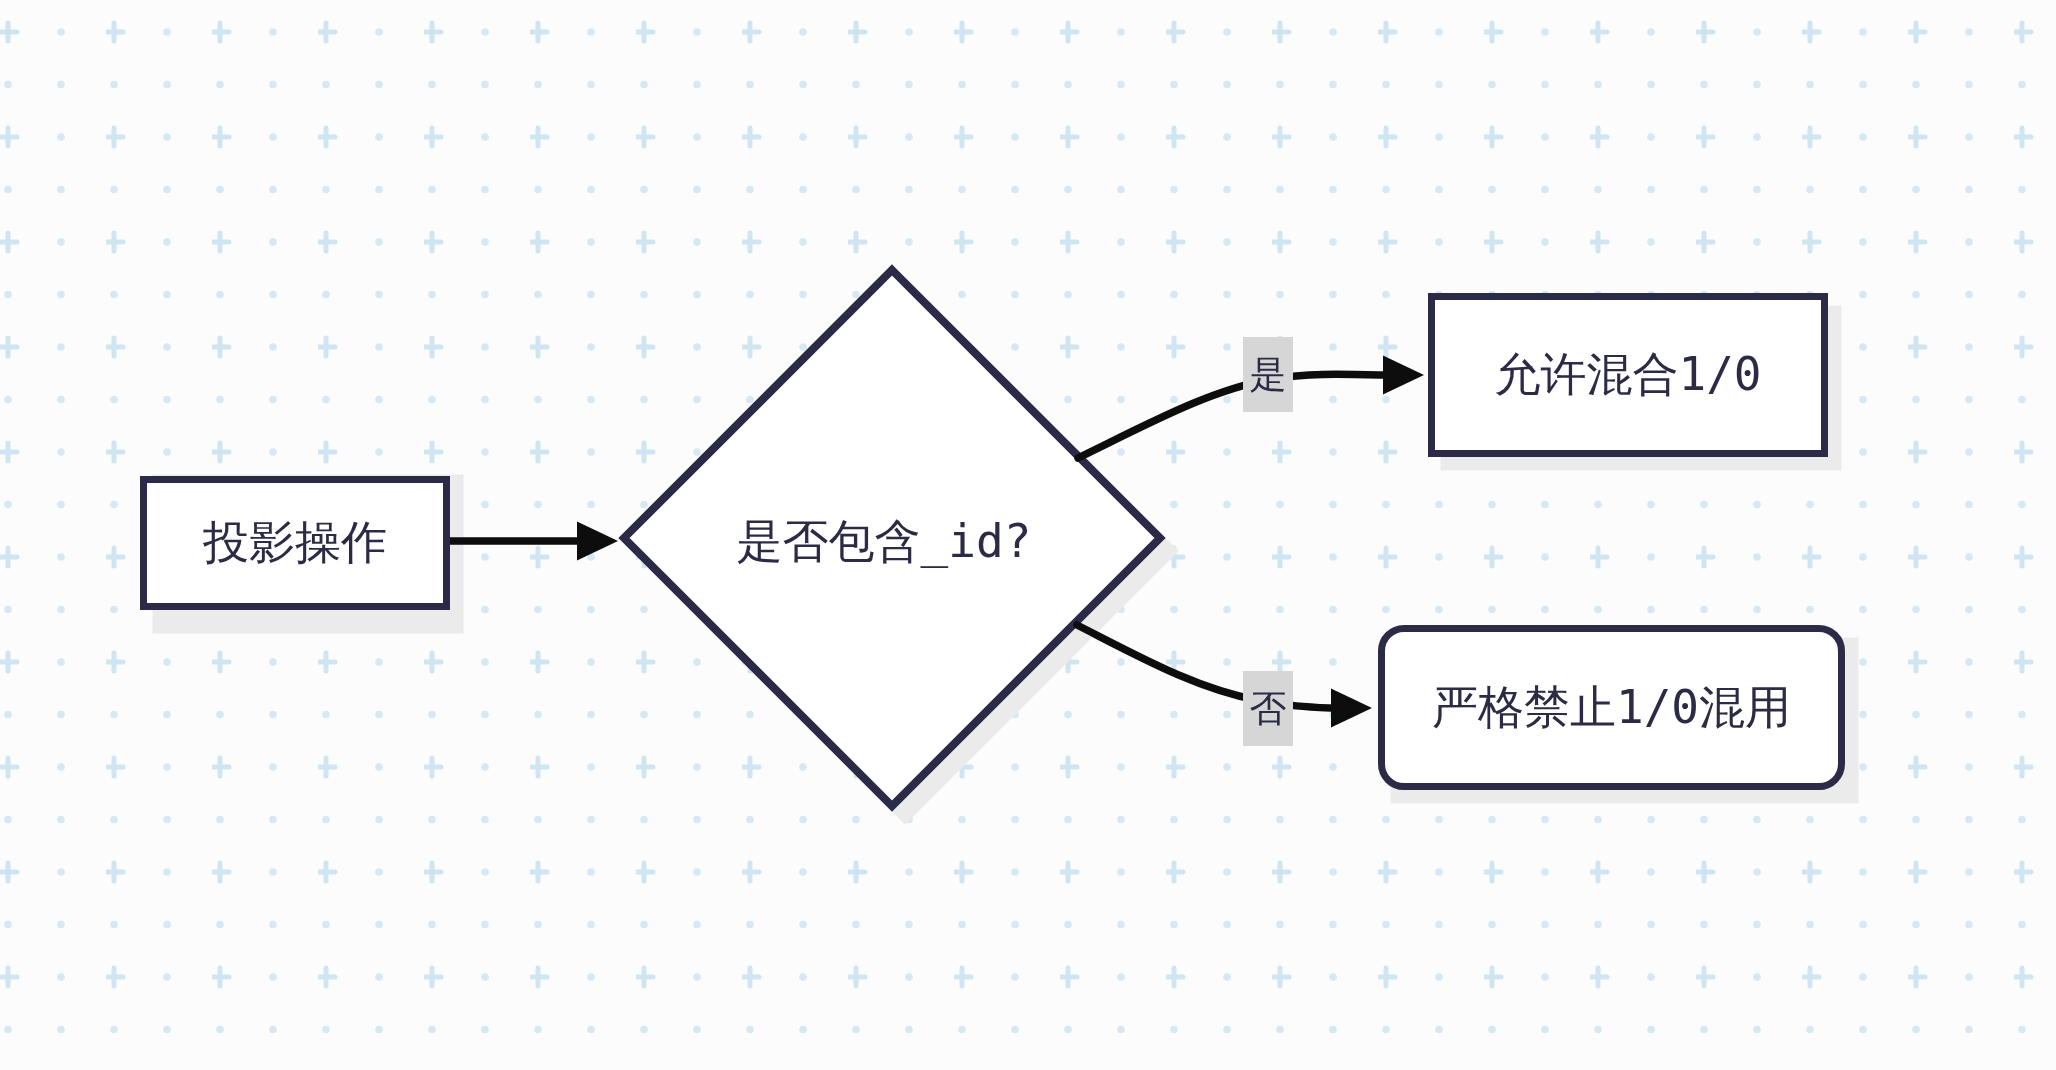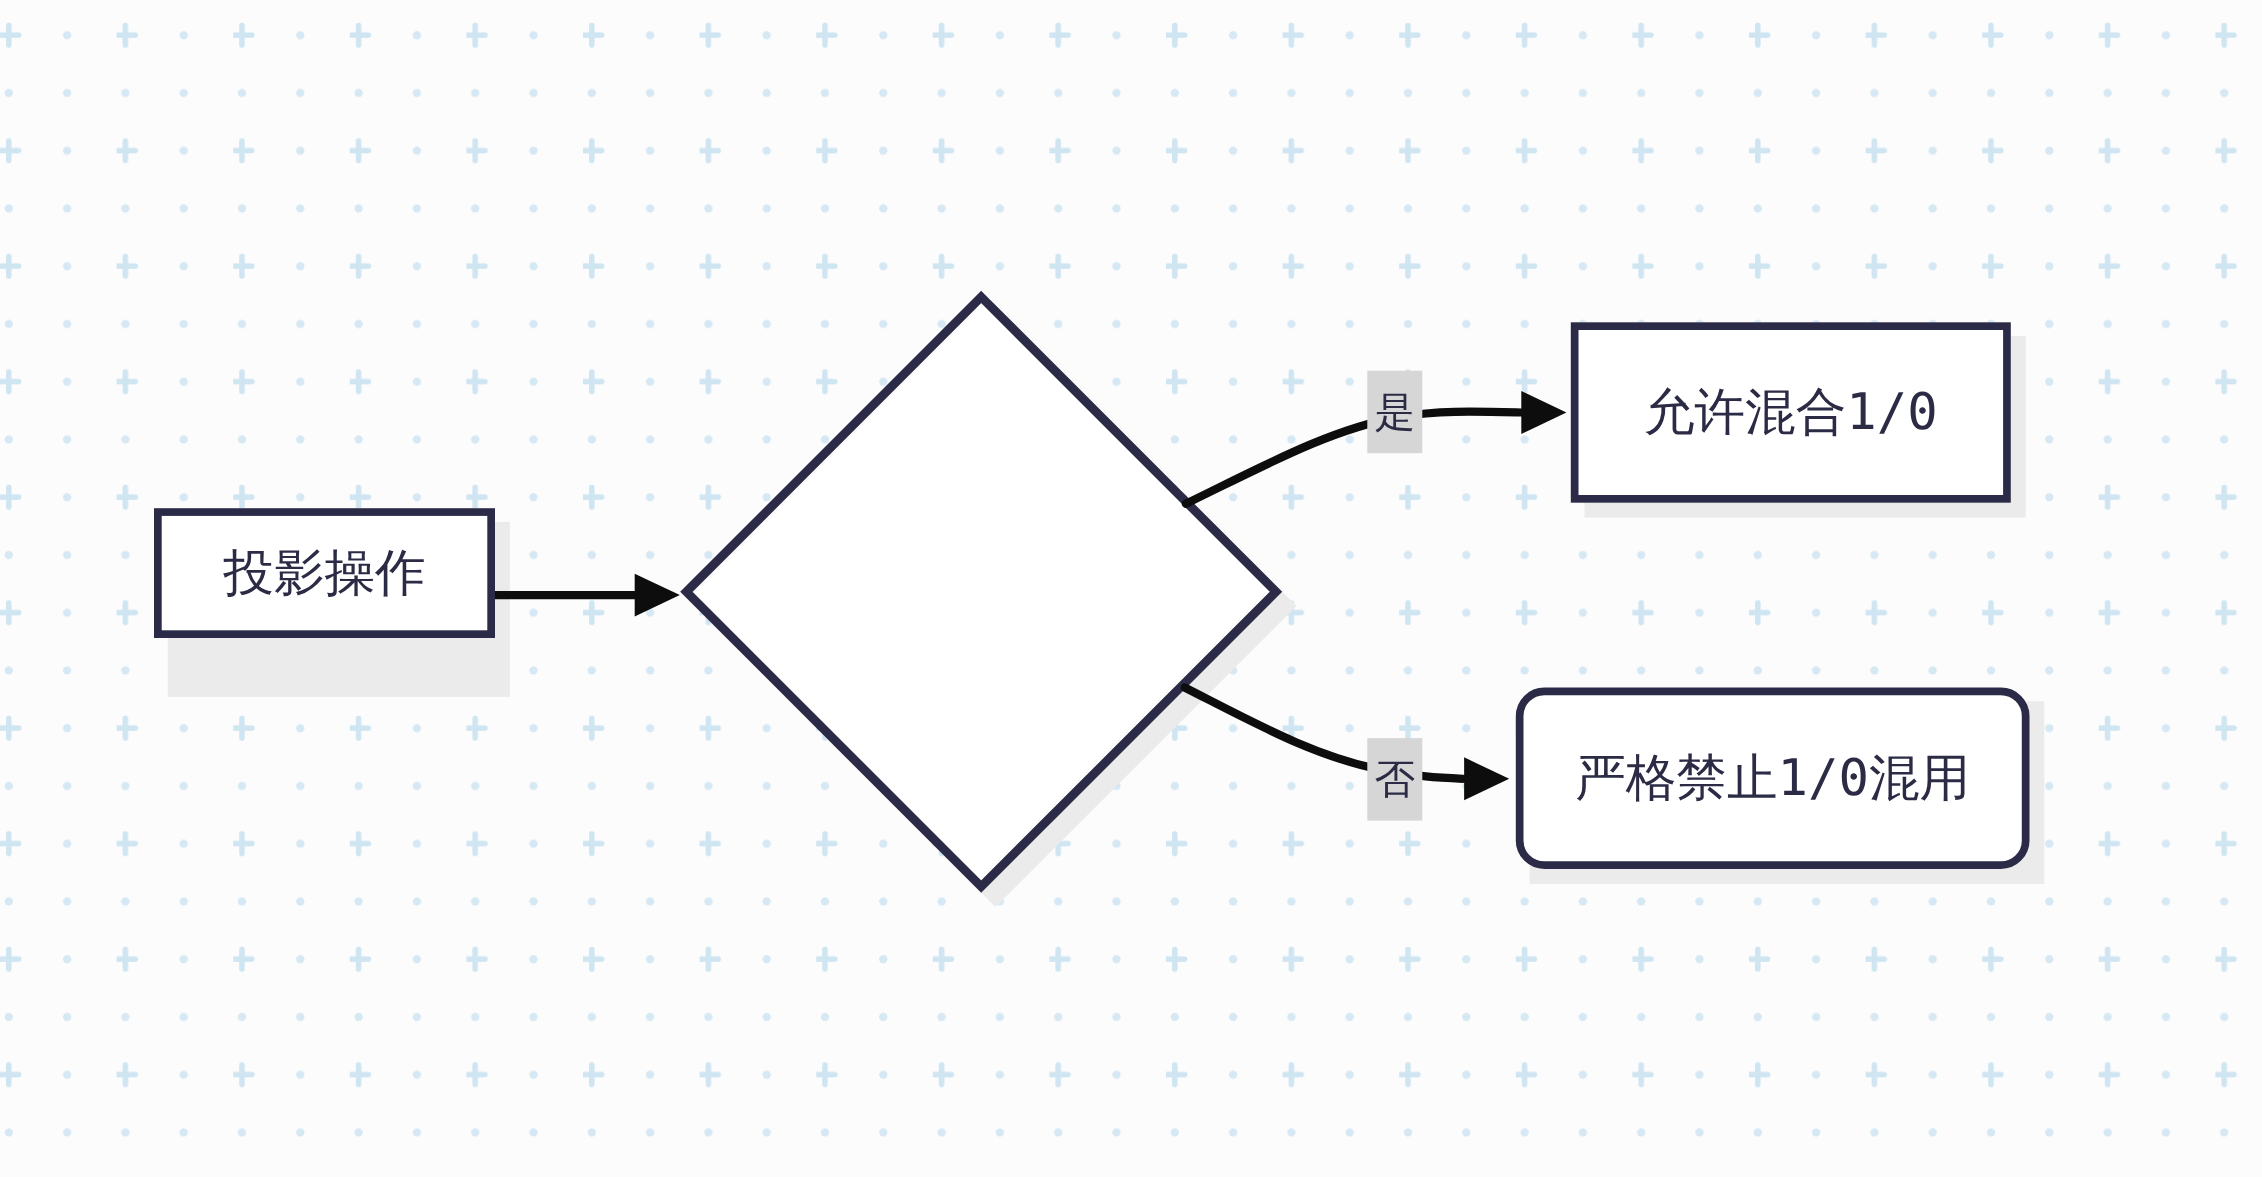--- a/index.html
+++ b/index.html
@@ -32,21 +32,21 @@
   .node{
     position:absolute;
     box-sizing:border-box;
     display:flex;align-items:center;justify-content:center;
     background:var(--shape_fill);
     border:7px solid var(--shape_stroke);
     color:var(--text);
     font-size:46px;
     white-space:nowrap;
   }
-  #node-start{left:140px;top:462px;width:310px;height:118px;}
+  #node-start{left:140px;top:476px;width:310px;height:134px;}
   #node-yes-result{left:1428px;top:293px;width:400px;height:164px;}
   #node-no-result{left:1378px;top:625px;width:467px;height:165px;border-radius:26px;}
   .decision-text{
     position:absolute;left:884px;top:542px;
     transform:translate(-50%,-50%);
     color:var(--text);font-size:46px;white-space:nowrap;
   }
   .edge-label{
     position:absolute;
     display:flex;align-items:center;justify-content:center;
@@ -99,20 +99,23 @@
     <g>
       <path class="edge-line" d="M1077 625 C1140 657 1195 688 1257 700 C1287 706 1307 707 1330 708"></path>
       <polygon class="edge-head" points="1372,708 1331,688.5 1331,727.5"></polygon>
     </g>
   </svg>
 
   <div class="node" id="node-start">
     <span>投影操作</span>
   </div>
 
+  <div class="decision-text">
+    <span>是否包含_id?</span>
+  </div>
 
   <div class="node" id="node-yes-result">
     <span>允许混合1/0</span>
   </div>
 
   <div class="node" id="node-no-result">
     <span>严格禁止1/0混用</span>
   </div>
 
   <div class="edge-label" id="edge-label-yes">

